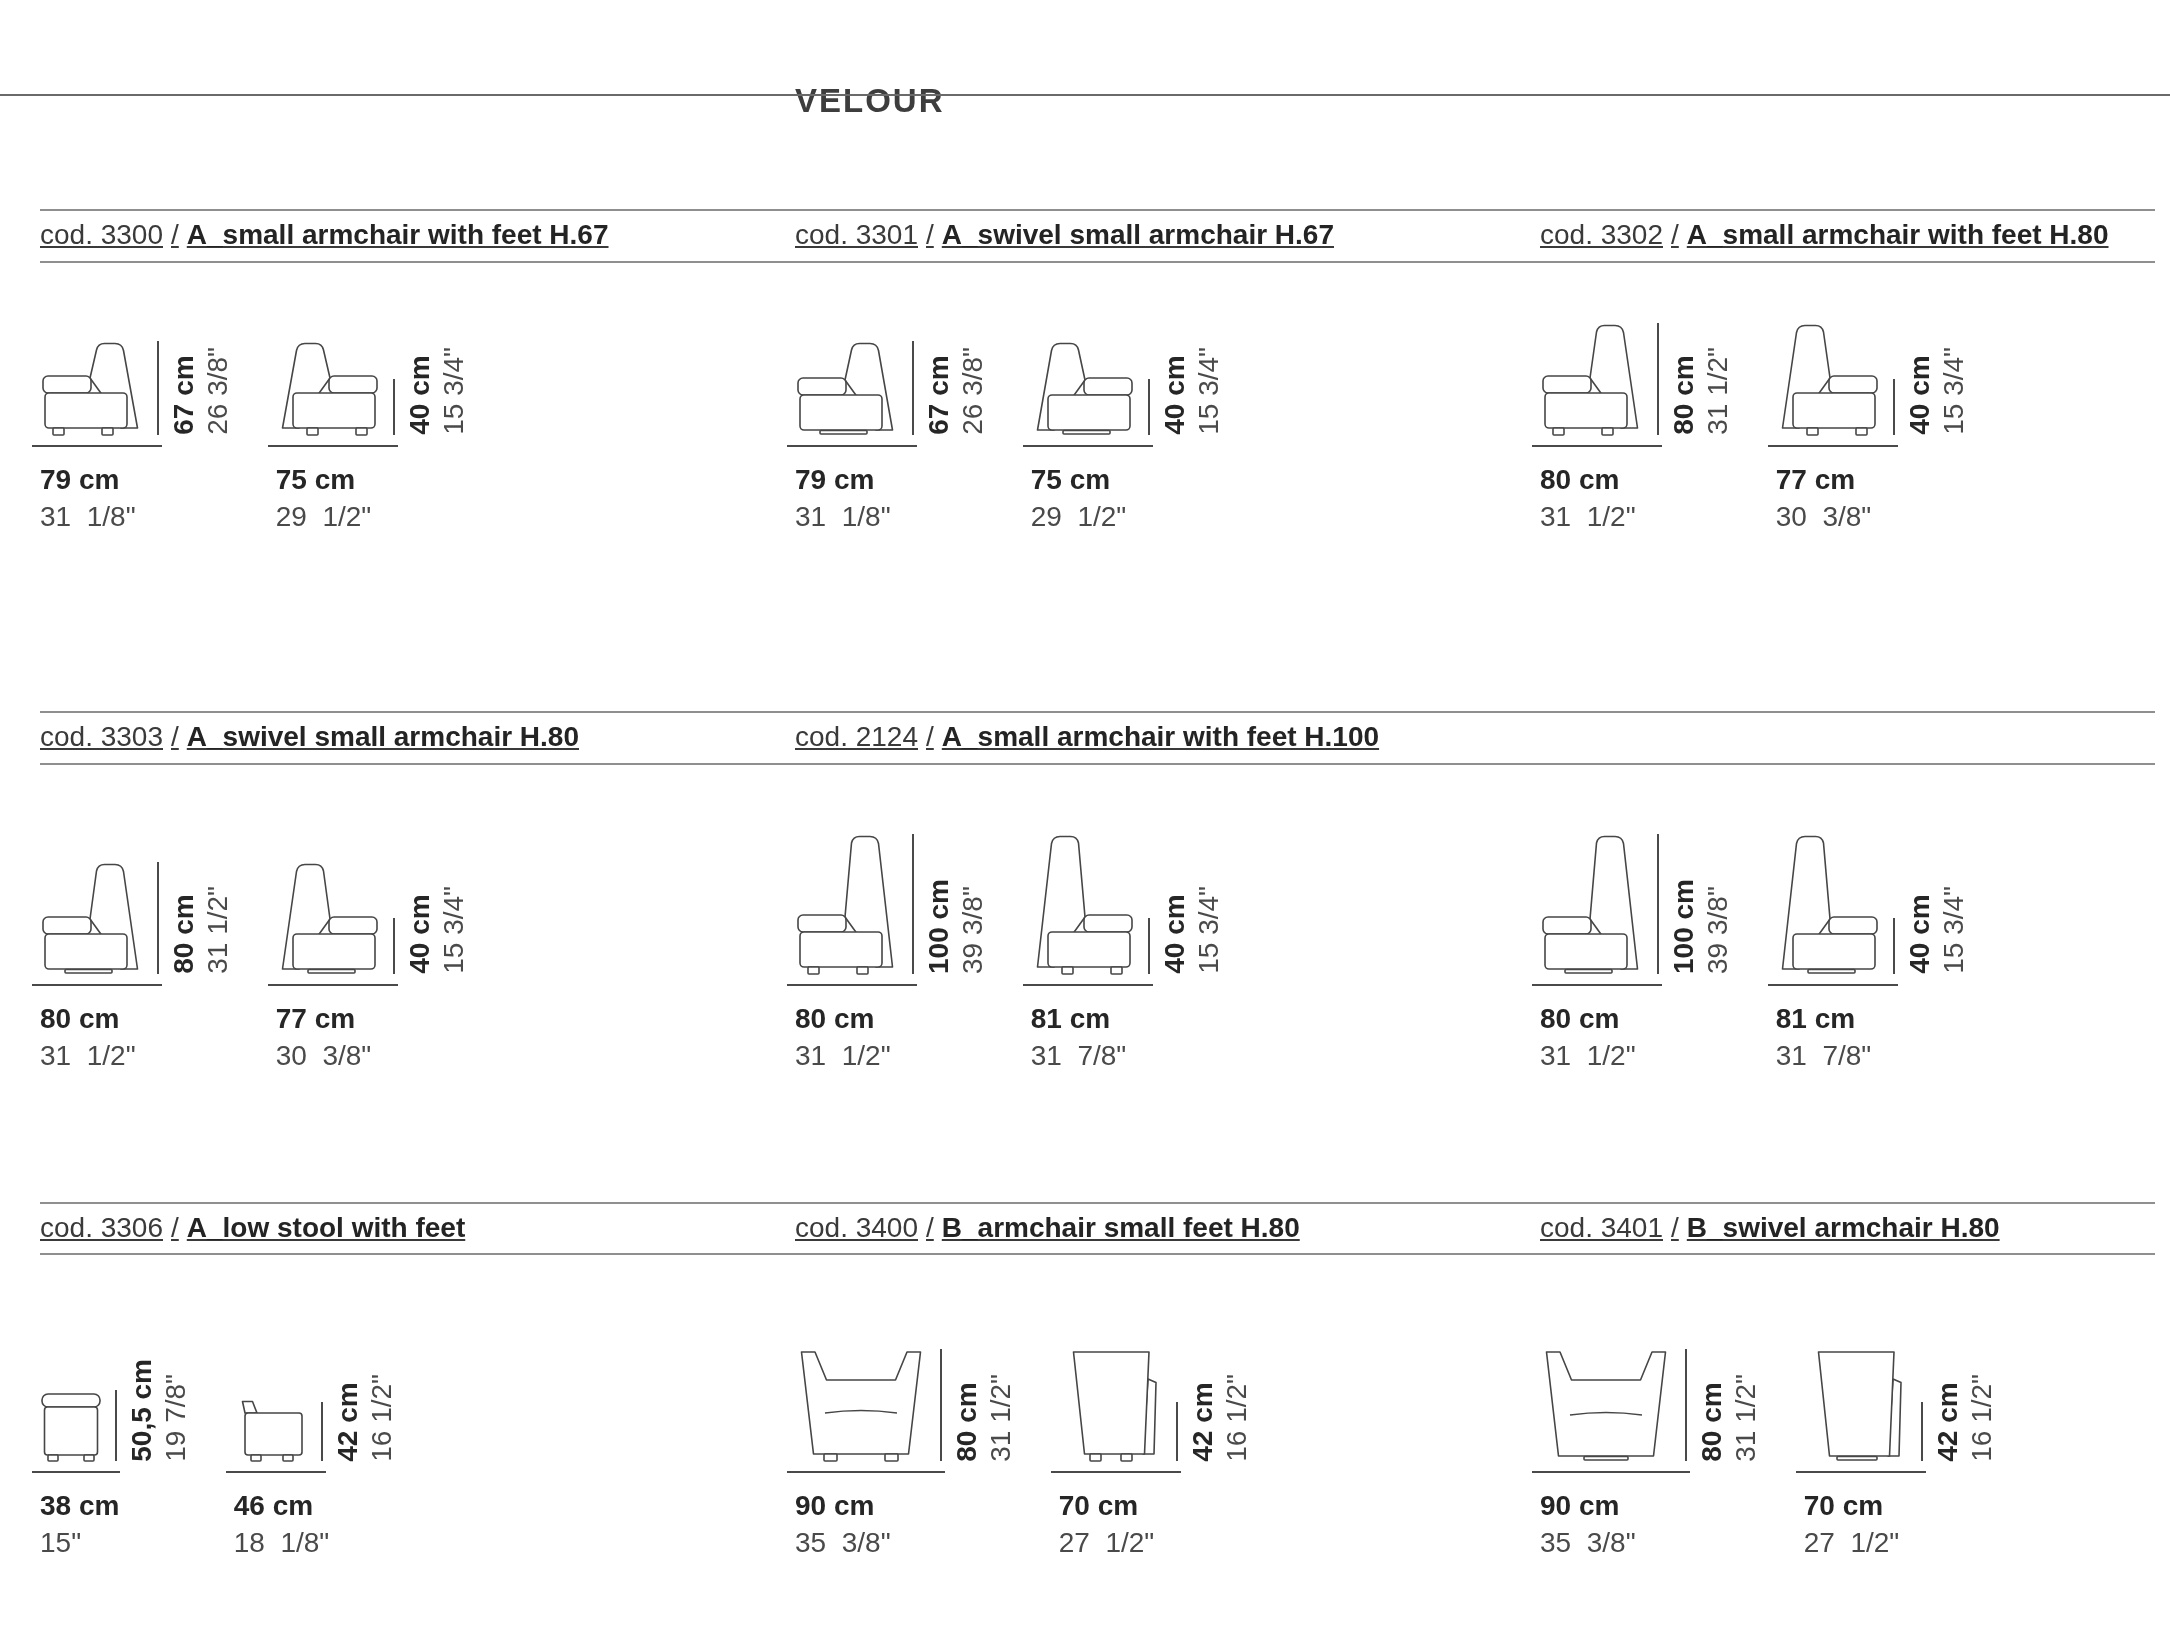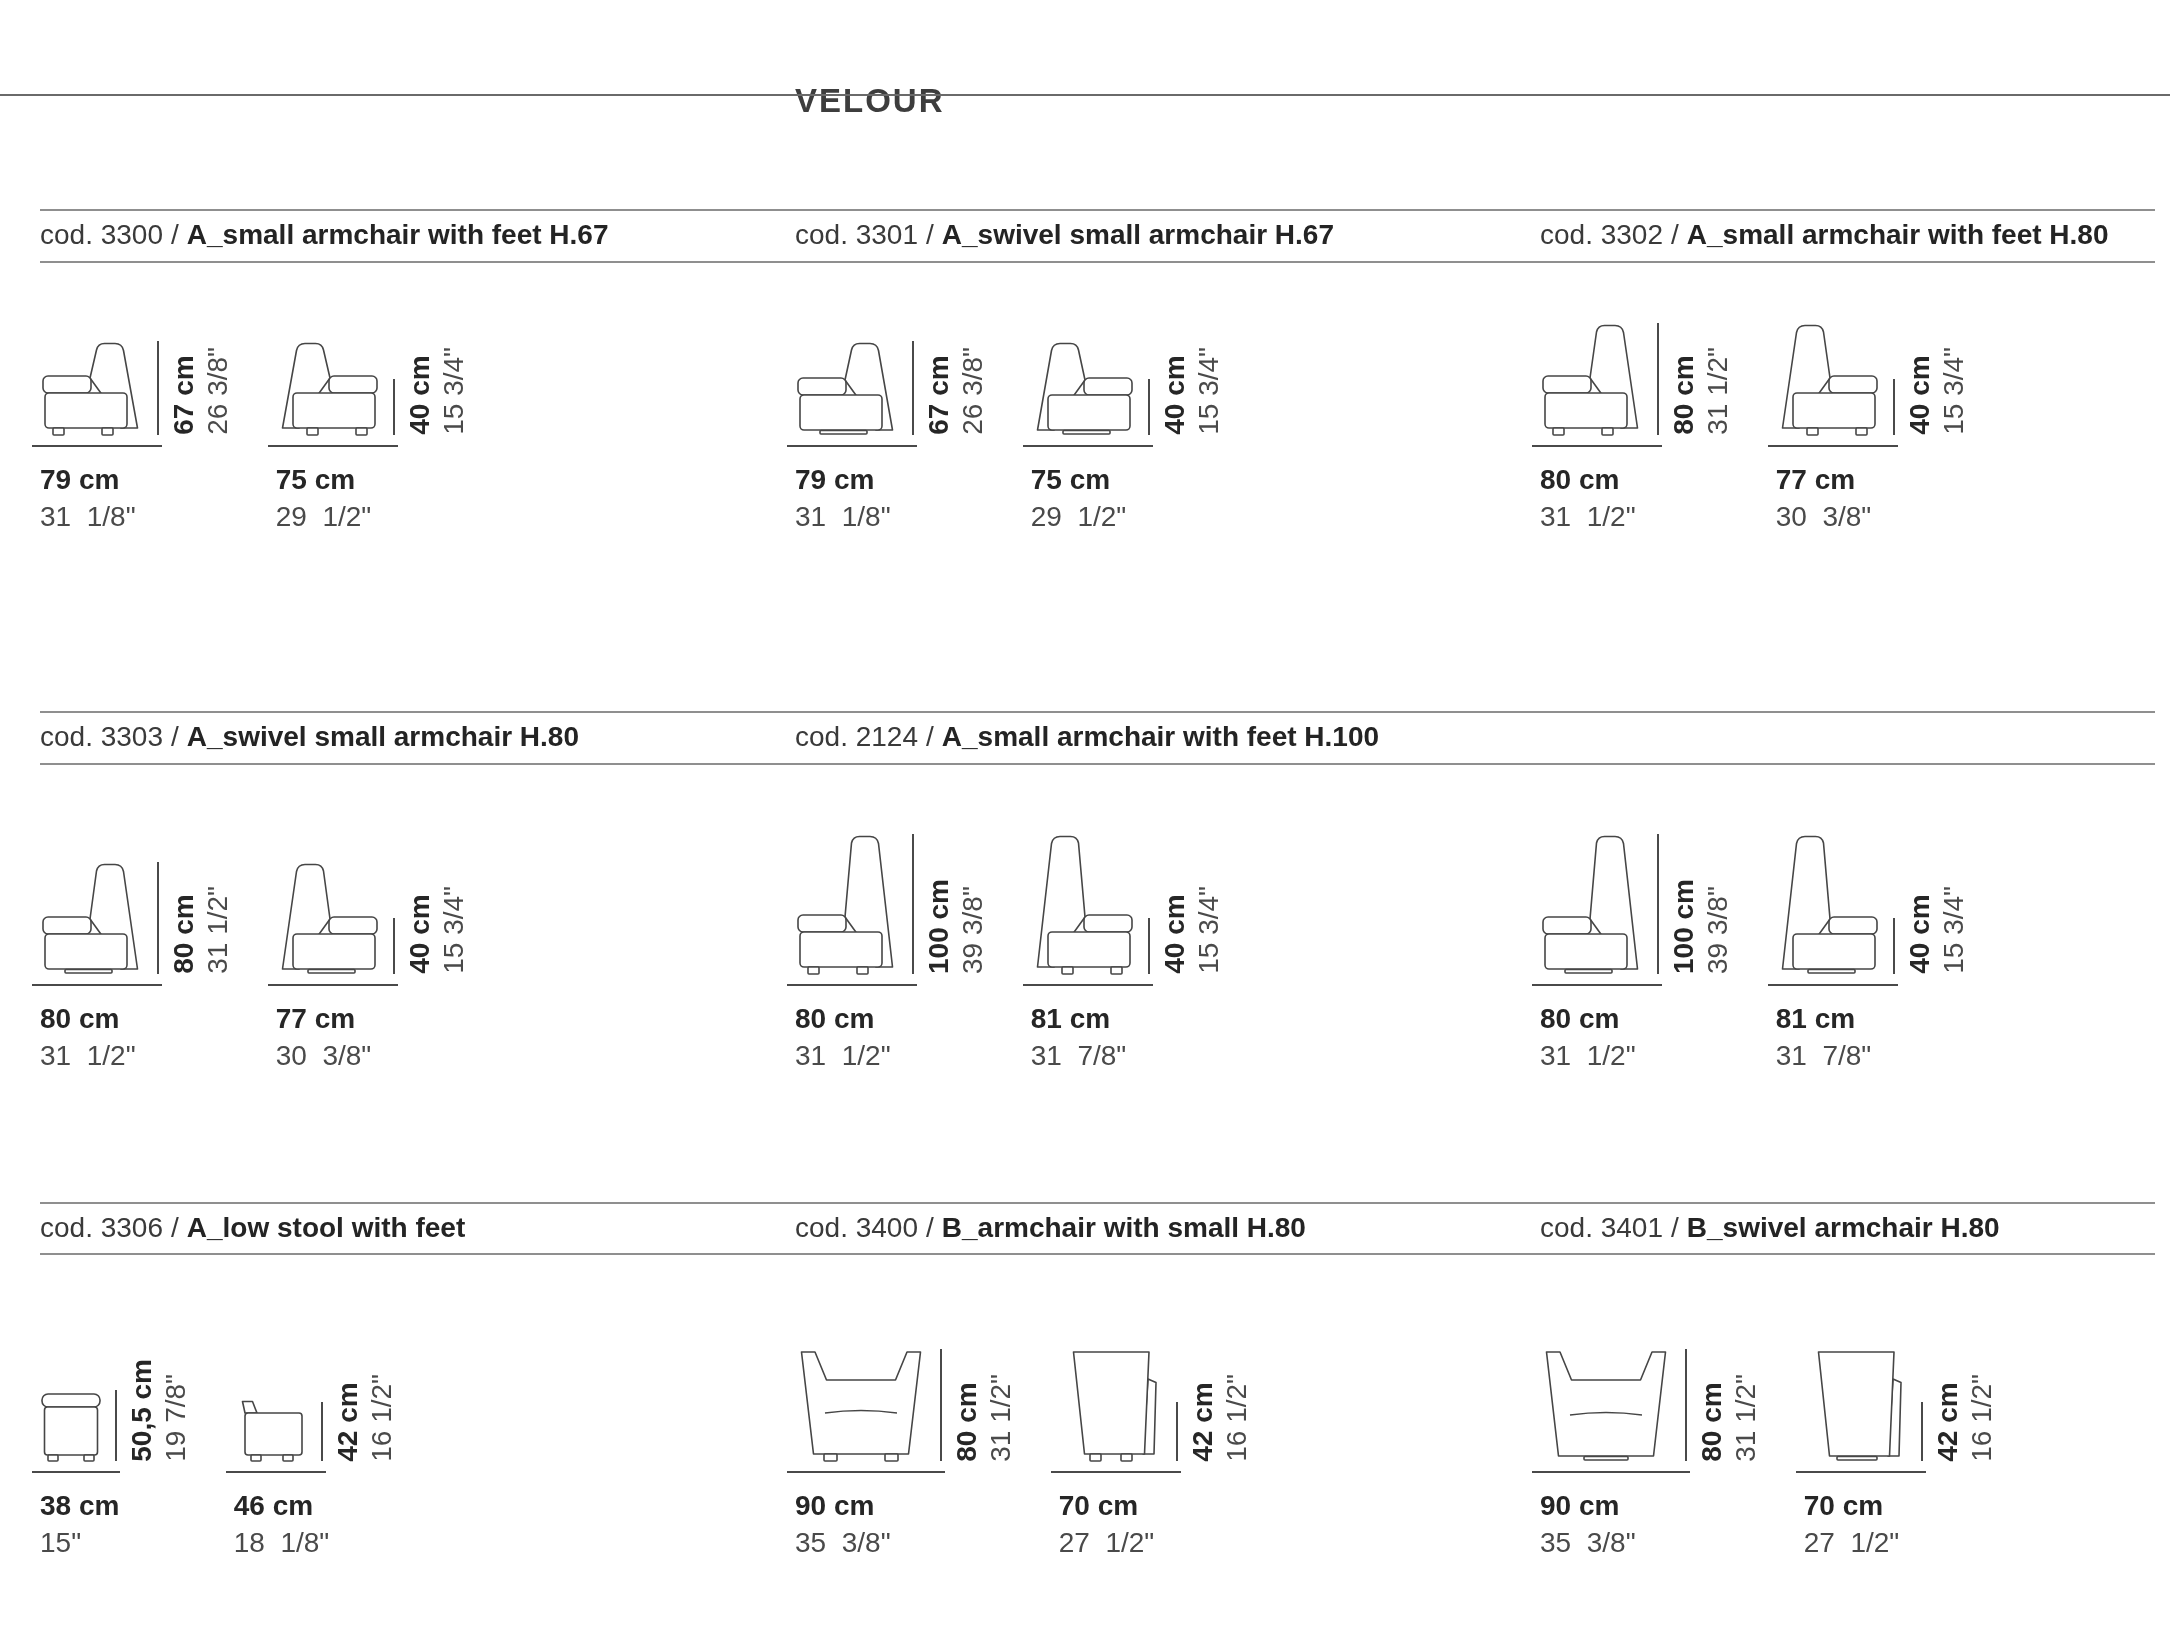--- a/index.html
+++ b/index.html
@@ -2,21 +2,21 @@
 <html><head>
 <meta charset="utf-8">
 <style>
   html,body{margin:0;padding:0;background:#fff;}
   body{width:2170px;height:1629px;font-family:"Liberation Sans", sans-serif;color:#3a3a3a;overflow:hidden;}
   .page{position:relative;width:2170px;height:1629px;box-sizing:border-box;padding:0 15px 0 40px;background:#fff;}
   .edge-top{position:absolute;top:10px;left:0;width:2170px;height:2px;background:#6a6a6a;}
   .title{margin:84px 0 0 755px;font-size:33px;font-weight:700;letter-spacing:2px;color:#3d3d3d;line-height:1;}
   #sections{margin-top:92px;}
   section .hdr{display:grid;grid-template-columns:755px 745px 1fr;border-top:2px solid #8f8f8f;border-bottom:2px solid #8f8f8f;padding:9px 0 10px;}
-  .hcell{font-size:28px;color:#3a3a3a;line-height:1.1;}
+  .hcell{font-size:28px;color:#3a3a3a;line-height:1.1;text-decoration:underline;}
   .code{font-weight:400;}
   .sep{margin:0 8px;}
   .pname{font-weight:700;color:#242424;}
   section .content{display:grid;grid-template-columns:755px 745px 1fr;align-items:end;box-sizing:border-box;}
   #sections section:nth-child(1) .content{height:448px;padding-bottom:178px;}
   #sections section:nth-child(2) .content{height:437px;padding-bottom:130px;}
   #sections section:nth-child(3) .content{height:374px;padding-bottom:70px;}
   .figs{display:flex;align-items:flex-end;gap:42px;}
   .fig{display:block;}
   .fig-top{display:flex;align-items:flex-end;}
@@ -346,21 +346,21 @@
             </div>
           </div>
         </div>
       </section>
       <section>
         <div class="hdr">
           <div class="hcell">
       <span class="code">cod. 3306</span><span class="sep">/</span><span class="pname">A_low stool with feet</span>
     </div>
           <div class="hcell">
-      <span class="code">cod. 3400</span><span class="sep">/</span><span class="pname">B_armchair with small H.80</span>
+      <span class="code">cod. 3400</span><span class="sep">/</span><span class="pname">B_armchair small feet H.80</span>
     </div>
           <div class="hcell">
       <span class="code">cod. 3401</span><span class="sep">/</span><span class="pname">B_swivel armchair H.80</span>
     </div>
         </div>
         <div class="content">
           <div class="cell">
             <div class="figs">
               <div class="fig">
     <div class="fig-top">

